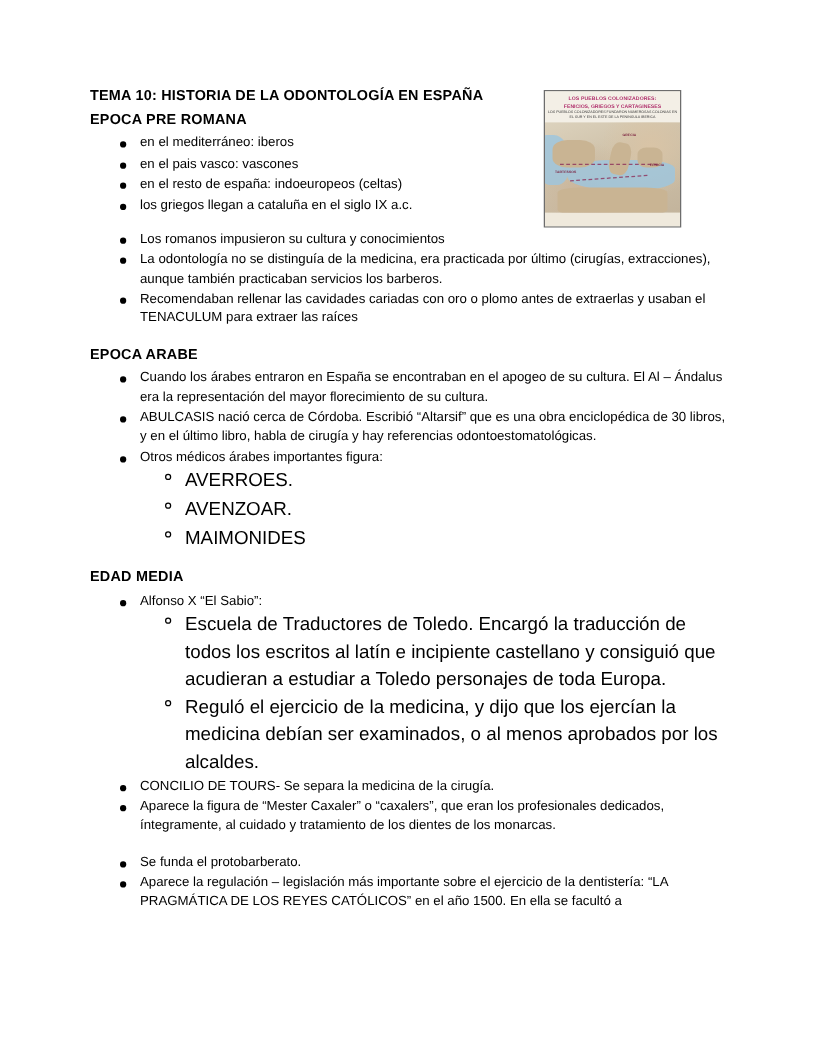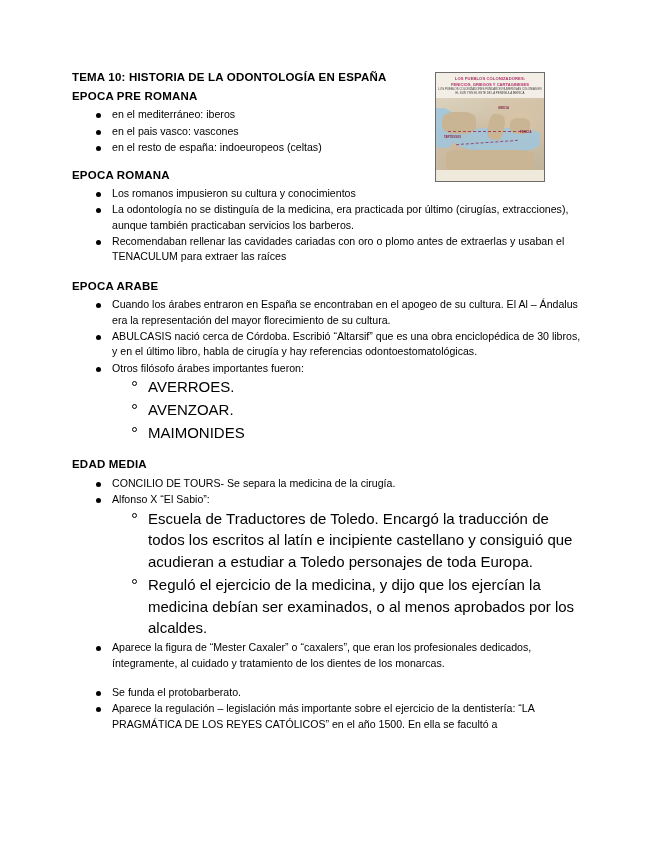--- a/index.html
+++ b/index.html
@@ -225,25 +225,27 @@
       <ul class="bullets">
         <li>
             <span class="li-text">en el mediterráneo:  iberos</span>
           </li>
         <li>
             <span class="li-text">en el pais vasco:  vascones</span>
           </li>
         <li>
             <span class="li-text">en el resto de españa:  indoeuropeos (celtas)</span>
           </li>
+        <li>
+            <span class="li-text">los griegos llegan a cataluña en el siglo IX a.c.</span>
+          </li>
       </ul>
     </div>
 
     <div class="section">
-      <h2 class="section-title">EPOCA ROMANA</h2>
       <ul class="bullets">
         <li>
             <span class="li-text">Los romanos impusieron su cultura y conocimientos</span>
           </li>
         <li>
             <span class="li-text">La odontología no se distinguía de la medicina,  era practicada por último (cirugías, extracciones), aunque  también practicaban servicios los barberos.</span>
           </li>
         <li>
             <span class="li-text">Recomendaban rellenar las cavidades cariadas con oro o plomo antes de extraerlas y usaban el TENACULUM para extraer las raíces</span>
           </li>
@@ -253,54 +255,54 @@
     <div class="section">
       <h2 class="section-title">EPOCA ARABE</h2>
       <ul class="bullets">
         <li>
             <span class="li-text">Cuando los árabes entraron en España se encontraban en el apogeo de su cultura. El Al – Ándalus era la representación del mayor florecimiento de su cultura.</span>
           </li>
         <li>
             <span class="li-text">ABULCASIS nació cerca de Córdoba. Escribió “Altarsif” que es una obra enciclopédica de 30 libros, y en el último libro, habla de cirugía y hay referencias odontoestomatológicas.</span>
           </li>
         <li>
-          <span class="li-text">Otros filósofo árabes importantes fueron:</span>
+          <span class="li-text">Otros médicos árabes importantes figura:</span>
           <ul class="subbullets">
             <li>
                 <span class="li-text">AVERROES.</span>
               </li>
             <li>
                 <span class="li-text">AVENZOAR.</span>
               </li>
             <li>
                 <span class="li-text">MAIMONIDES</span>
               </li>
           </ul>
         </li>
       </ul>
     </div>
 
     <div class="section">
       <h2 class="section-title">EDAD MEDIA</h2>
       <ul class="bullets">
         <li>
-            <span class="li-text">CONCILIO DE TOURS- Se separa la medicina de la cirugía.</span>
-          </li>
-        <li>
           <span class="li-text">Alfonso X “El Sabio”:</span>
           <ul class="subbullets">
             <li>
                 <span class="li-text">Escuela de Traductores de Toledo.  Encargó la traducción de todos los escritos al latín e incipiente castellano y consiguió que acudieran a estudiar a Toledo personajes de toda Europa.</span>
               </li>
             <li>
                 <span class="li-text">Reguló el ejercicio de la medicina, y dijo que los ejercían la medicina debían ser examinados, o al menos aprobados por los alcaldes.</span>
               </li>
           </ul>
         </li>
         <li>
+            <span class="li-text">CONCILIO DE TOURS- Se separa la medicina de la cirugía.</span>
+          </li>
+        <li>
             <span class="li-text">Aparece la figura de “Mester Caxaler” o “caxalers”, que eran los profesionales dedicados, íntegramente, al cuidado y tratamiento de los dientes de los monarcas.</span>
           </li>
       </ul>
     </div>
 
     <div class="section">
       <ul class="bullets">
         <li>
             <span class="li-text">Se funda el protobarberato.</span>
           </li>

